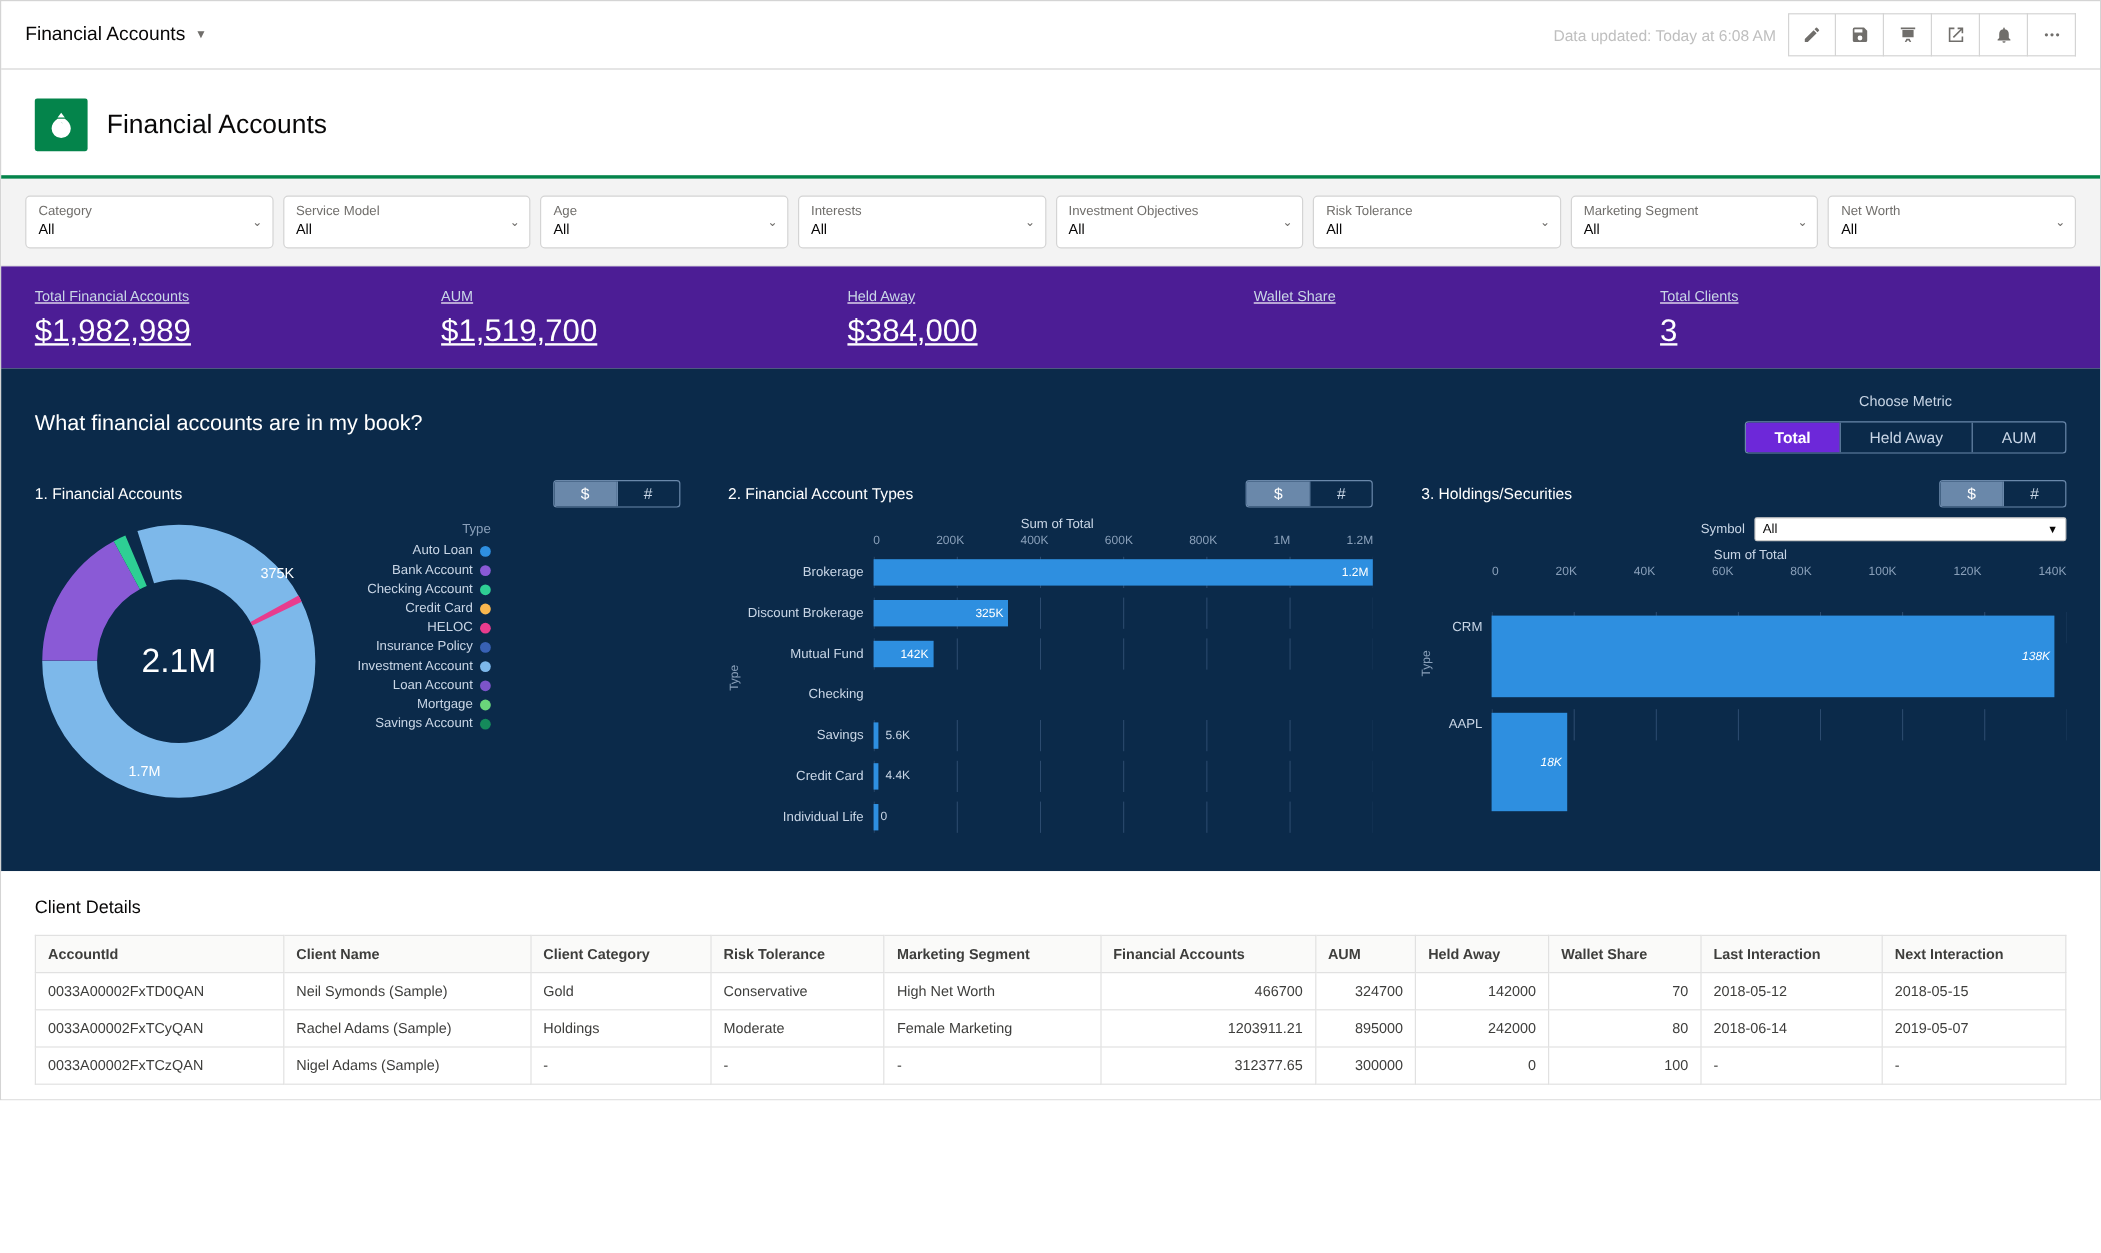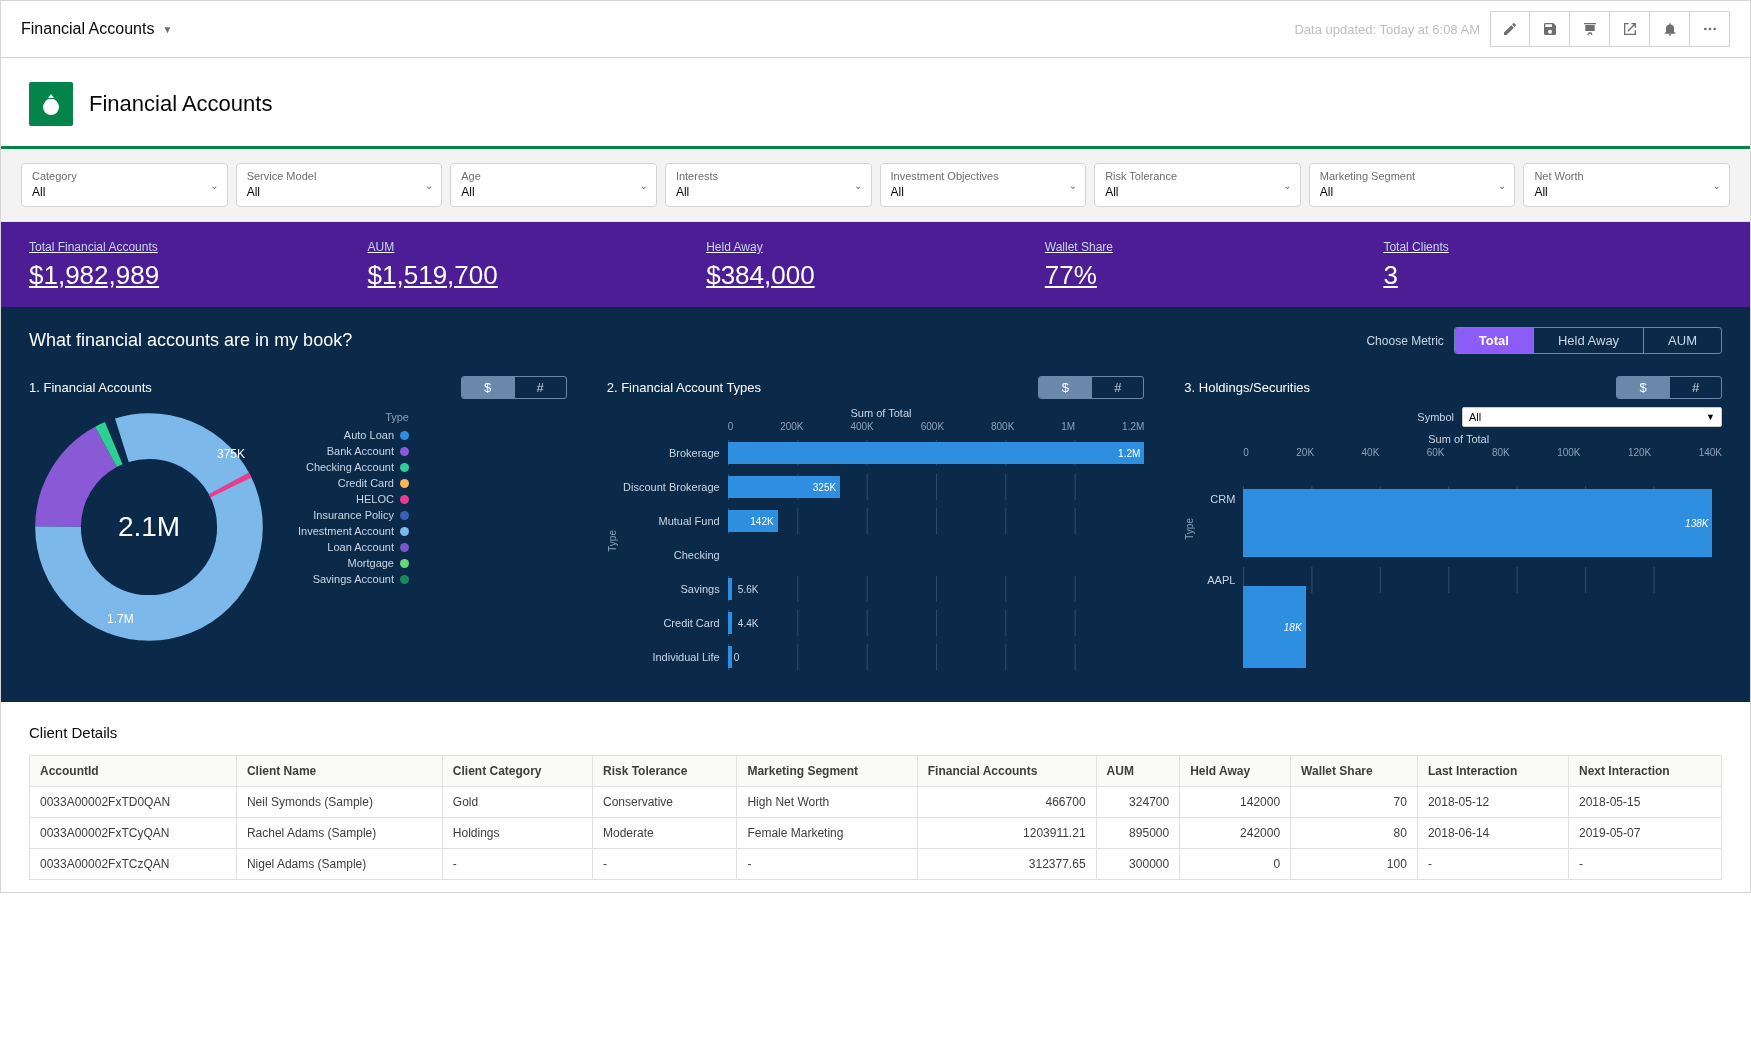--- a/index.html
+++ b/index.html
@@ -32,26 +32,26 @@
 
 .kpi-row { background:#4c1d95; display:flex; padding: 18px 28px 16px; color:#fff;text-decoration:underline; }
 .kpi { flex:1; }
 .kpi-label { font-size:12px; color:#c9d6e6; margin-bottom:6px;}
 .kpi-value { font-size:26px; font-weight:400;}
 
 
 .dark-section { background:#0b2a4a; color:#fff; padding: 20px 28px 28px; }
 .question-row { display:flex; align-items:center; margin-bottom:22px;}
 .question-text { font-size:18px; color:#fff;}
-.metric-chooser { margin-left:auto; display:flex; align-items:center; gap:10px;}
+.metric-chooser { margin-left:auto; display:flex; align-items:center; gap:10px;flex-direction:column;}
 .metric-label { font-size:12px; color:#c9d6e6; }
 .seg { display:flex; border:1px solid #6a88aa; border-radius:3px; overflow:hidden;}
 .seg-btn { border:none; background:transparent; color:#c9d6e6; font-size:13px; padding:5px 24px; cursor:pointer; border-left:1px solid #6a88aa;}
 .seg-btn:first-child{border-left:none;}
-.seg-btn.active { background:#8b5cf6; color:#fff; font-weight:600;}
+.seg-btn.active { background:#6d28d9; color:#fff; font-weight:600;}
 
 
 .charts-row { display:flex; gap:40px; }
 .chart-col { flex:1; }
 .chart-head { display:flex; align-items:center; margin-bottom:8px;}
 .chart-title { font-size:13px; color:#fff; }
 .mini-seg { margin-left:auto; display:flex; border:1px solid #6a88aa; border-radius:3px; overflow:hidden; }
 .mini-seg .ms-btn { width:52px; text-align:center; font-size:13px; padding:3px 0; cursor:pointer; color:#c9d6e6; }
 .mini-seg .ms-btn.active { background:#6a88aa; color:#fff;}
 .mini-seg .ms-btn + .ms-btn { border-left:1px solid #6a88aa; }
@@ -191,21 +191,20 @@
       <div class="kpi">
         <div class="kpi-label">AUM</div>
         <div class="kpi-value">$1,519,700</div>
       </div>
       <div class="kpi">
         <div class="kpi-label">Held Away</div>
         <div class="kpi-value">$384,000</div>
       </div>
       <div class="kpi">
         <div class="kpi-label">Wallet Share</div>
-        <div class="kpi-value">77%</div>
       </div>
       <div class="kpi">
         <div class="kpi-label">Total Clients</div>
         <div class="kpi-value">3</div>
       </div>
     </div>
 
   <div class="dark-section">
     <div class="question-row">
       <div class="question-text">What financial accounts are in my book?</div>
@@ -396,21 +395,21 @@
                   <div class="bar-cat" style="width:48px;">CRM</div>
                   <div class="bar-track bar-track-7">
                     <div class="bar-fill" style="width:98%;height:68px;top:3px;">
                       <span>138K</span>
                     </div>
                   </div>
                 </div>
                 <div class="bar-row" style="height: 88px;">
                   <div class="bar-cat" style="width:48px;">AAPL</div>
                   <div class="bar-track bar-track-7">
-                    <div class="bar-fill" style="width:13%;height:82px;top:3px;margin-top:16px;">
+                    <div class="bar-fill" style="width:13%;height:82px;top:3px;">
                       <span>18K</span>
                     </div>
                   </div>
                 </div>
               </div>
           </div>
         </div>
       </div>
     </div>
   </div>

